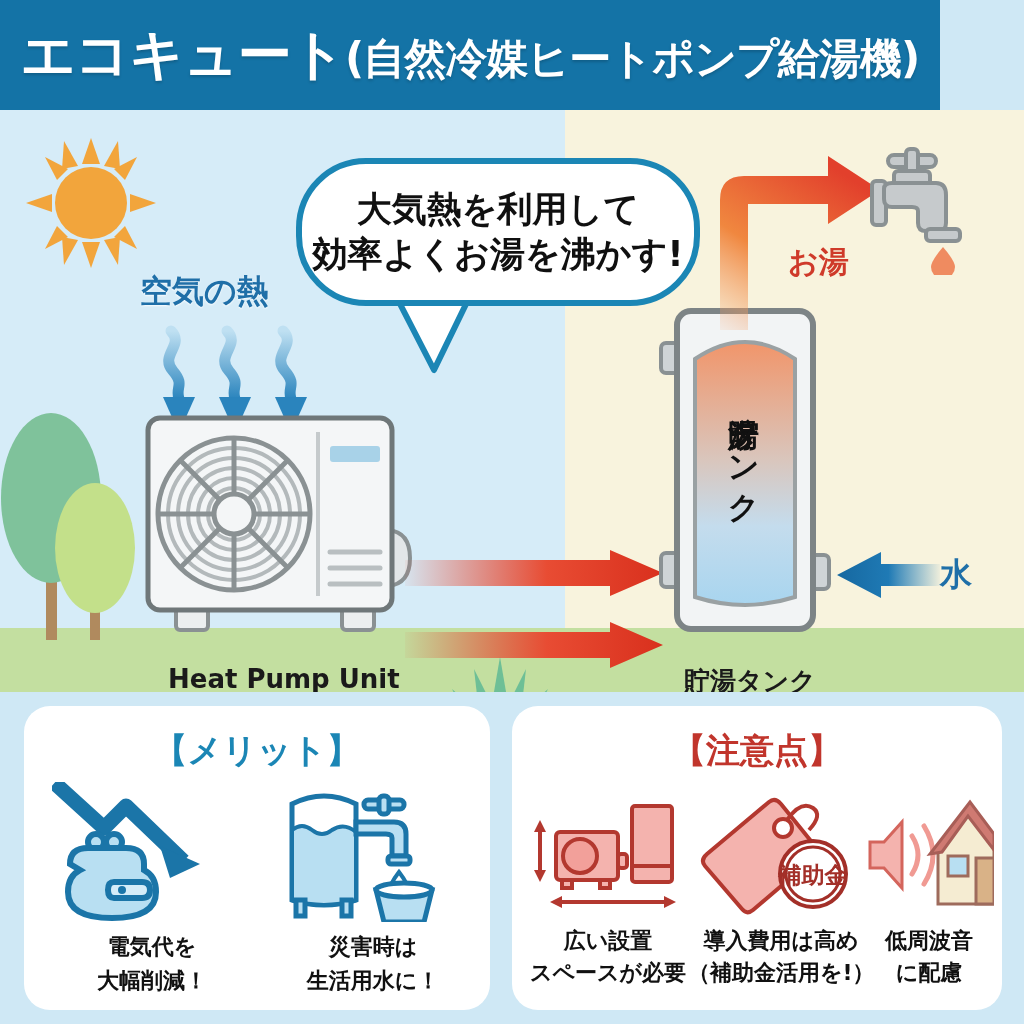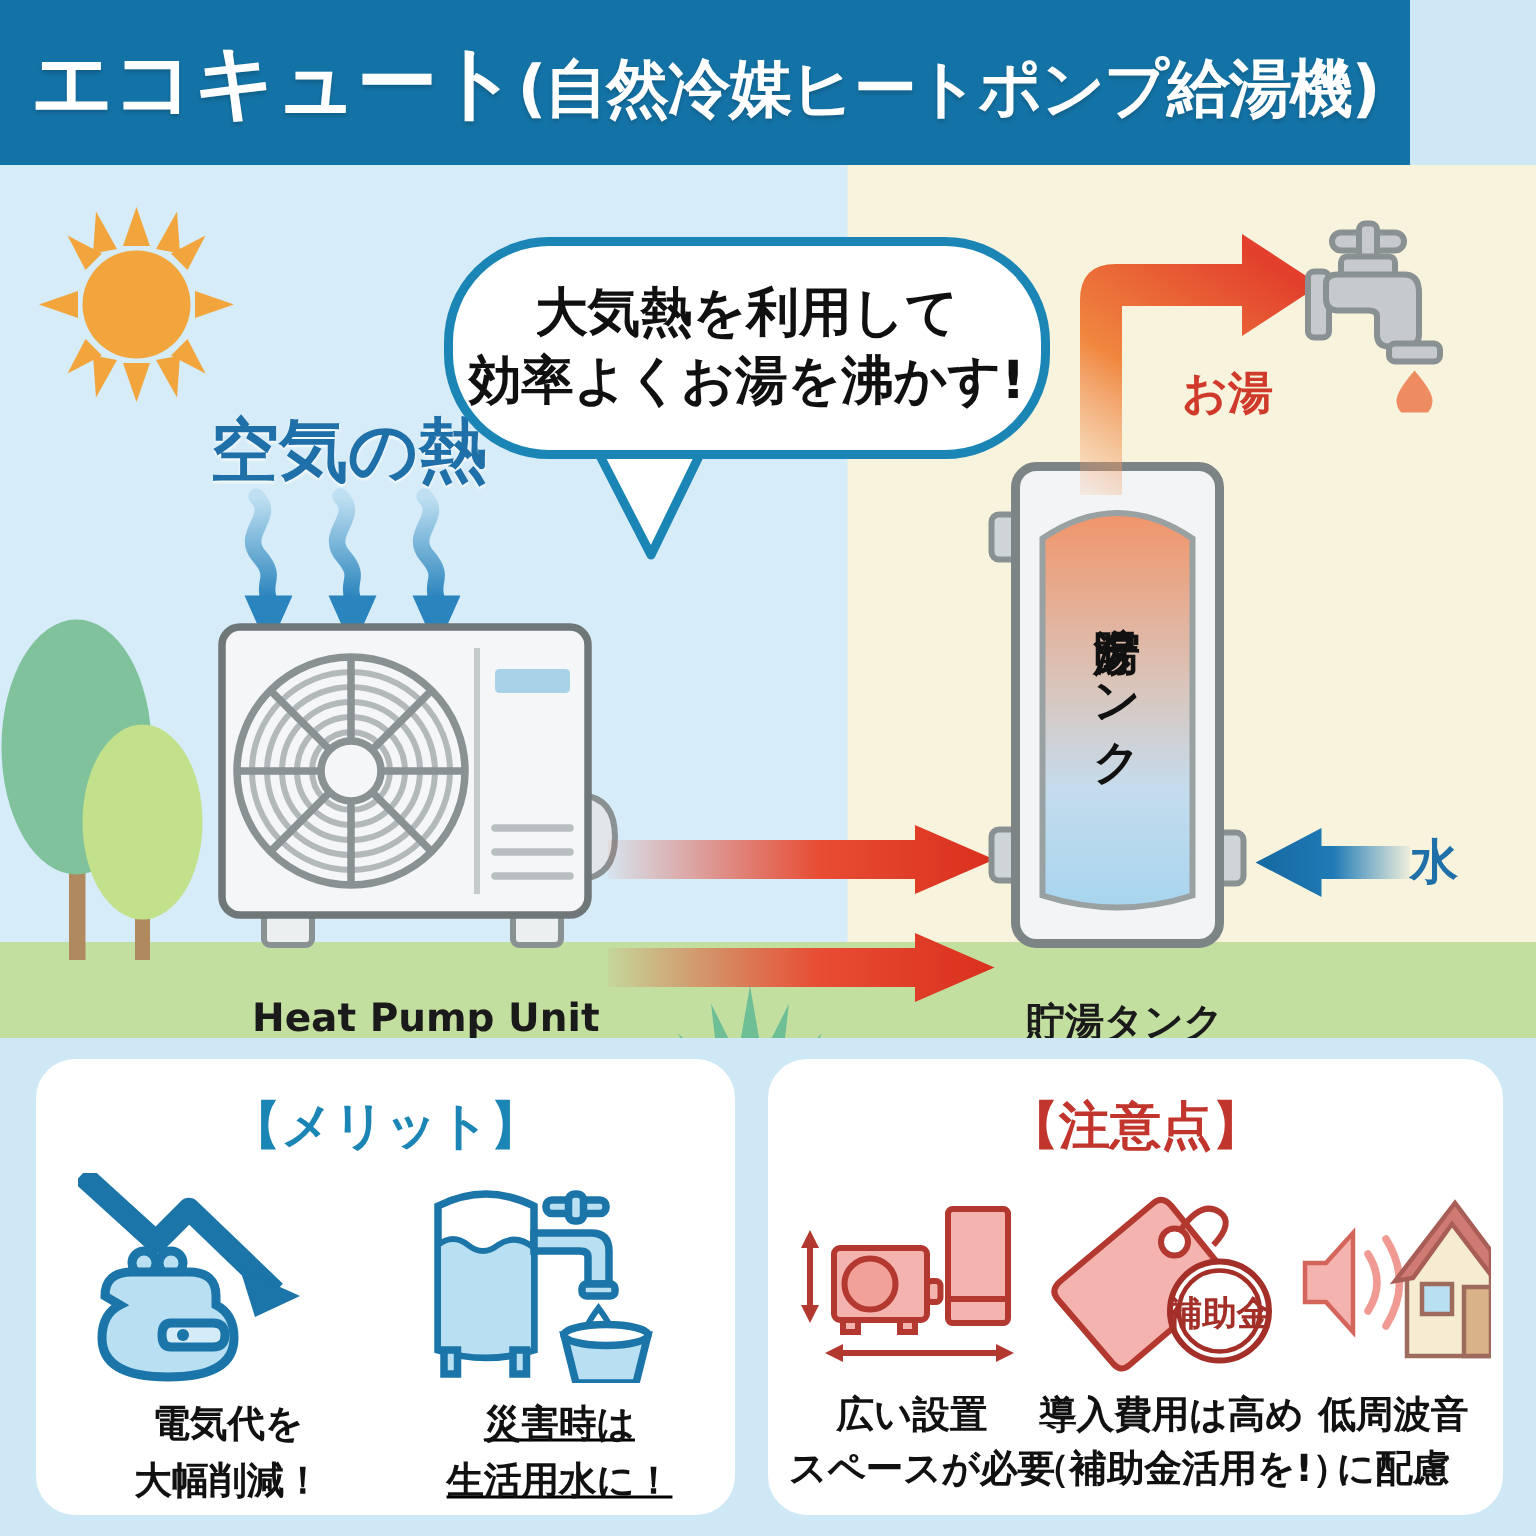--- a/index.html
+++ b/index.html
@@ -66,21 +66,21 @@
   
   #sun { position: absolute; left: 26px; top: 28px; width: 130px; height: 130px; }
 
   
   #trees { position: absolute; left: 0px; top: 290px; width: 150px; height: 240px; }
   #grass { position: absolute; left: 440px; top: 545px; width: 120px; height: 80px; }
 
   
   #air-heat-label {
     position: absolute; left: 140px; top: 160px;
-    font-size: 46px; font-weight: bold; color: #1f6fa8;
+    font-size: 32px; font-weight: bold; color: #1f6fa8;
     white-space: nowrap;
     text-shadow: 0 1px 2px rgba(255,255,255,0.9);
   }
   #air-arrows { position: absolute; left: 155px; top: 215px; width: 180px; height: 120px; }
 
   
   #bubble {
     position: absolute; left: 296px; top: 48px;
     width: 404px; height: 148px;
     background: #ffffff;
@@ -146,27 +146,27 @@
     text-align: center;
     font-size: 34px; font-weight: bold;
     white-space: nowrap;
   }
   #merit-title { color: #1b86b5; }
   #caution-title { color: #c1352c; }
 
   .item { position: absolute; text-align: center; }
   .item-icon { position: relative; margin: 0 auto; }
   .item-caption {
-    font-size: 25px; font-weight: bold; color: #111111;
+    font-size: 22px; font-weight: bold; color: #111111;
     line-height: 1.2; white-space: nowrap;
   }
 
   
   #merit-item-0 { left: 18px; top: 76px; width: 220px; }
-  #merit-item-1 { left: 246px; top: 76px; width: 206px; text-decoration: underline; }
+  #merit-item-1 { left: 246px; top: 76px; width: 206px; }
   #merit-item-0 .item-icon { width: 200px; height: 140px; }
   #merit-item-1 .item-icon { width: 190px; height: 140px; }
   .merit .item-caption { margin-top: 8px; }
 
   
   #caution-item-0 { left: 14px; top: 86px; width: 164px; }
   #caution-item-1 { left: 176px; top: 86px; width: 186px; }
   #caution-item-2 { left: 352px; top: 86px; width: 130px; }
   .caution .item-icon { height: 126px; }
   #caution-item-0 .item-icon { width: 160px; }

